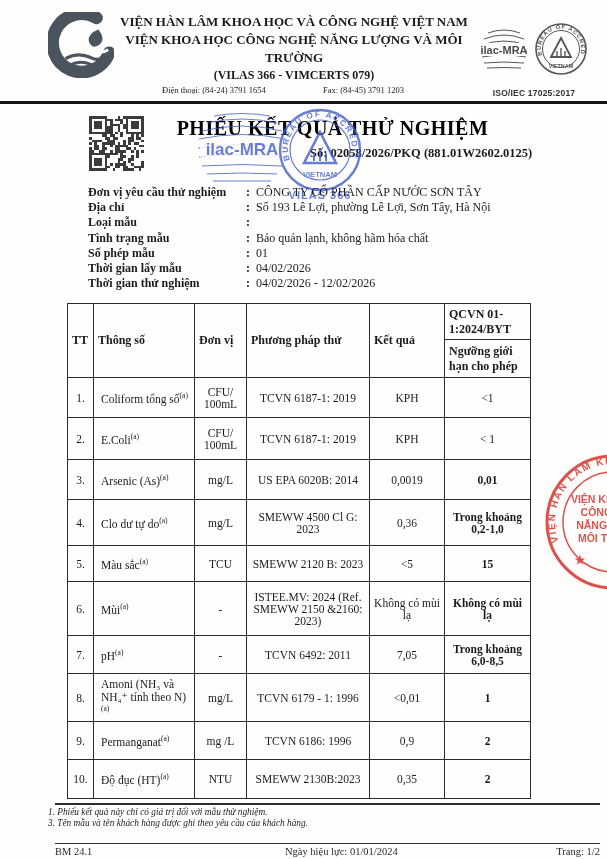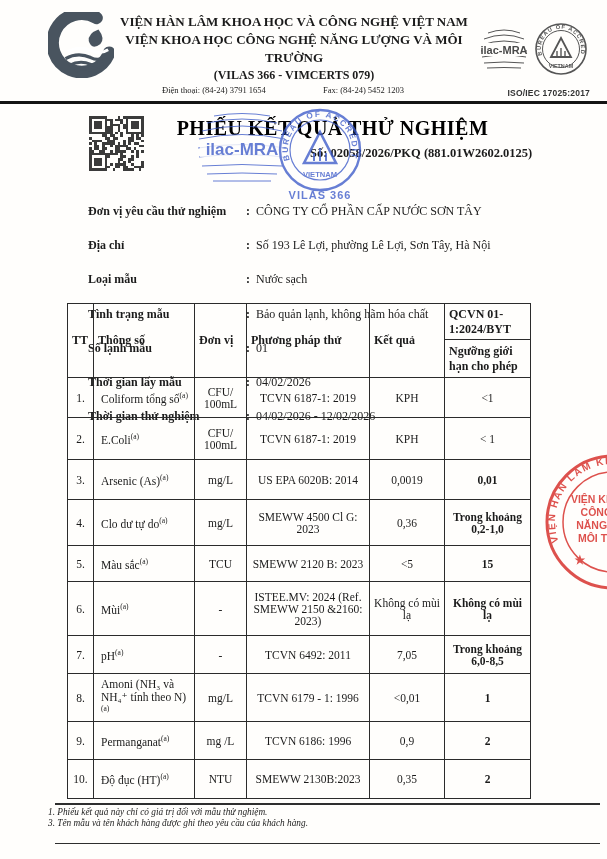--- a/index.html
+++ b/index.html
@@ -9,34 +9,34 @@
 
   
   .org-logo { position:absolute; left:48px; top:12px; width:66px; height:66px; }
   .hdr-text { position:absolute; left:118px; top:13px; width:352px; text-align:center; }
   .hdr-text .h1 { font-weight:bold; font-size:13px; line-height:18px; }
   .hdr-text .h2 { font-weight:bold; font-size:12px; line-height:17px; }
   .hdr-text .h3 { font-size:8.5px; line-height:10px; margin-top:2px; }
   .hdr-text .phones { display:flex; justify-content:space-between; padding:0 66px 0 44px; font-size:8.5px; margin-top:1px; }
   .hdr-logos { position:absolute; left:478px; top:22px; width:112px; }
   .hdr-logos .row { display:flex; gap:4px; align-items:center; }
-  .iso-label { text-align:right; font-size:8.5px; font-weight:bold; color:#333;
+  .iso-label { text-align:center; font-size:8.5px; font-weight:bold; color:#333;
                font-family:"Liberation Sans",sans-serif; margin-top:12px; letter-spacing:.2px; }
   .rule { position:absolute; left:0; top:101px; width:607px; height:2.5px; background:#141414; }
 
   
   .qr { position:absolute; left:89px; top:115px; width:55px; height:57px; }
   .doc-title { position:absolute; left:80px; top:117px; width:505px; text-align:center;
                font-size:20px; font-weight:bold; letter-spacing:.5px; color:#000000; }
   .doc-no { position:absolute; left:310px; top:146px; font-size:12.5px; font-weight:bold; }
   .stamp-blue { position:absolute; left:190px; top:105px; width:190px; height:100px; opacity:.78; pointer-events:none; }
 
   
   .info { position:absolute; left:88px; top:185px; width:490px; }
-  .info-row { display:flex; font-size:12px; line-height:15.2px;margin-top:19px; }
+  .info-row { display:flex; font-size:12px; line-height:15.2px; }
   .info-row .lbl { width:158px; font-weight:bold; flex:none; }
   .info-row .colon { width:10px; flex:none; font-weight:bold; }
   .info-row .val { flex:1; }
 
   
   table.results { position:absolute; left:67px; top:303px; width:463px; border-collapse:collapse;
                   font-size:11.5px; table-layout:fixed; }
   table.results th, table.results td { border:1.4px solid #2b2b2b; padding:2px 4px; vertical-align:middle; }
   table.results th { font-weight:bold; font-size:12px; text-align:left; }
   table.results td.c { text-align:center; }
@@ -71,21 +71,21 @@
     <path d="M22,55 q11,-6 22,-1 q7,3 13,-1" fill="none" stroke="#49545f" stroke-width="3.2"></path>
     <path d="M28,61 q8,-4 16,-1 q5,2 9,-1" fill="none" stroke="#49545f" stroke-width="3"></path>
   </svg>
 
   <div class="hdr-text">
     <div class="h1">VIỆN HÀN LÂM KHOA HỌC VÀ CÔNG NGHỆ VIỆT NAM</div>
     <div class="h1">VIỆN KHOA HỌC CÔNG NGHỆ NĂNG LƯỢNG VÀ MÔI TRƯỜNG</div>
     <div class="h2">(VILAS 366 - VIMCERTS 079)</div>
     <div class="phones">
       <span>Điện thoại: (84-24) 3791 1654</span>
-      <span>Fax: (84-24) 5452 1203</span>
+      <span>Fax: (84-45) 3791 1203</span>
     </div>
   </div>
 
   <div class="hdr-logos">
     <div class="row">
       <svg width="52" height="52" viewBox="0 0 52 52">
         <g stroke="#555" fill="none" stroke-width="1">
           <path d="M6,16 Q26,8 46,16"></path>
             <path d="M4,22 Q26,14 48,22"></path>
             <path d="M3,28 Q26,22 49,28"></path>
@@ -403,29 +403,28 @@
         <span class="val">CÔNG TY CỔ PHẦN CẤP NƯỚC SƠN TÂY</span>
       </div>
     <div class="info-row">
         <span class="lbl">Địa chỉ</span>
         <span class="colon">:</span>
         <span class="val">Số 193 Lê Lợi, phường Lê Lợi, Sơn Tây, Hà Nội</span>
       </div>
     <div class="info-row">
         <span class="lbl">Loại mẫu</span>
         <span class="colon">:</span>
-        <span class="val">Nước sạch</span>
       </div>
     <div class="info-row">
         <span class="lbl">Tình trạng mẫu</span>
         <span class="colon">:</span>
         <span class="val">Bảo quản lạnh, không hãm hóa chất</span>
       </div>
     <div class="info-row">
-        <span class="lbl">Số lạnh mẫu</span>
+        <span class="lbl">Số phép mẫu</span>
         <span class="colon">:</span>
         <span class="val">01</span>
       </div>
     <div class="info-row">
         <span class="lbl">Thời gian lấy mẫu</span>
         <span class="colon">:</span>
         <span class="val">04/02/2026</span>
       </div>
     <div class="info-row">
         <span class="lbl">Thời gian thử nghiệm</span>
@@ -557,14 +556,19 @@
       <text x="42" y="117" font-size="12">★</text>
     </g>
   </svg>
 
   <div class="notes-rule1"></div>
   <div class="notes">
     <div>1. Phiếu kết quả này chỉ có giá trị đối với mẫu thử nghiệm.</div>
     <div>3. Tên mẫu và tên khách hàng được ghi theo yêu cầu của khách hàng.</div>
   </div>
   <div class="notes-rule2"></div>
+  <div class="page-footer">
+    <span>BM 24.1</span>
+    <span class="mid">Ngày hiệu lực: 01/01/2024</span>
+    <span>Trang: 1/2</span>
+  </div>
 
 </div>
 
 </body></html>

